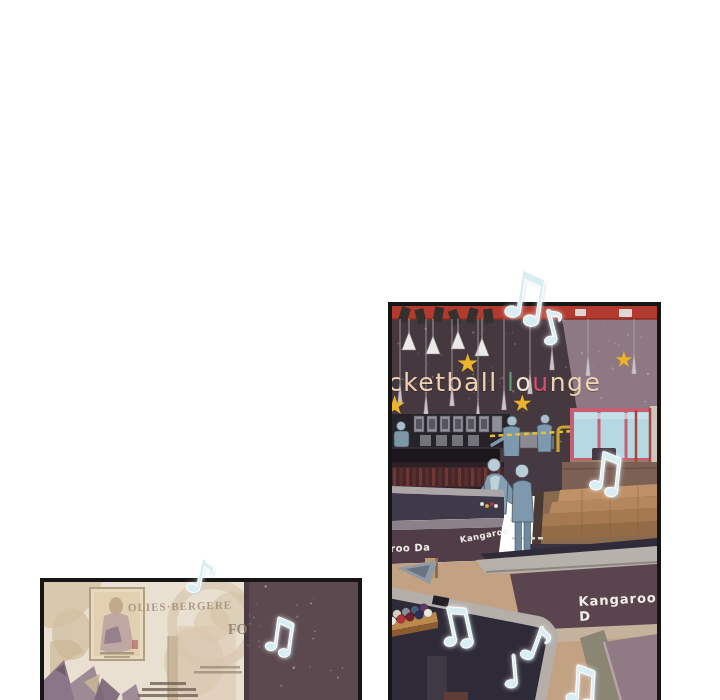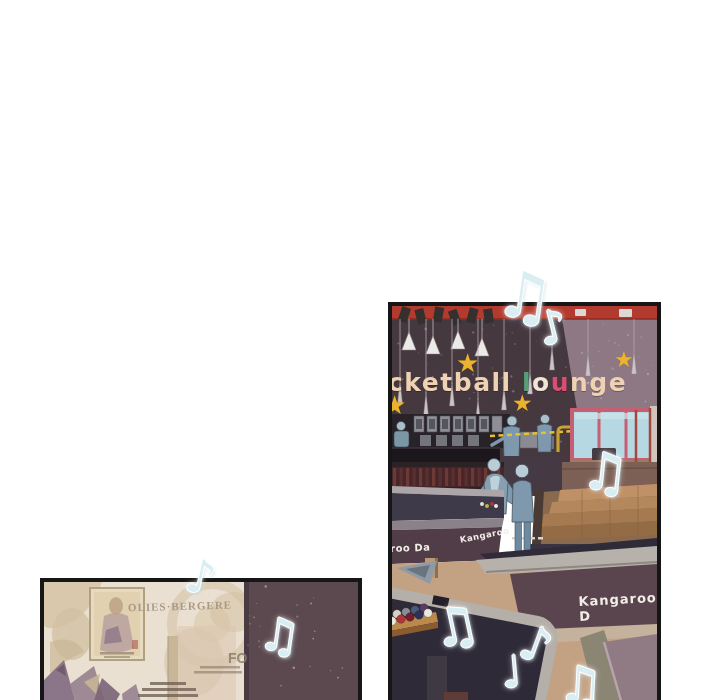--- a/index.html
+++ b/index.html
@@ -4,36 +4,36 @@
 <style>
   html,body{margin:0;padding:0;background:#ffffff;}
   #stage{position:relative;width:720px;height:700px;background:#ffffff;overflow:hidden;
          font-family:"DejaVu Sans",sans-serif;}
   .panel{position:absolute;box-sizing:border-box;border:4px solid #161616;overflow:hidden;background:#fff;z-index:1;}
   #panel-lounge{left:388px;top:302px;width:273px;height:412px;}
   #panel-posters{left:40px;top:578px;width:322px;height:136px;}
   .panel svg{position:absolute;left:0;top:0;display:block;}
   .star{position:absolute;color:#ecb32c;line-height:1;z-index:3;display:inline-block;
         text-shadow:0 0 1px rgba(120,80,10,.35);}
-  #lounge-sign{position:absolute;left:-4px;top:62px;z-index:3;font-weight:700;font-size:25px;
+  #lounge-sign{position:absolute;left:-4px;top:62px;z-index:3;font-weight:400;font-size:25px;
         letter-spacing:1.5px;white-space:pre;font-family:"DejaVu Sans",sans-serif;
         text-shadow:0 1px 0 rgba(0,0,0,.25);}
   .tbl-label{position:absolute;color:#f1ede7;font-weight:700;z-index:3;letter-spacing:.5px;
         display:inline-block;transform-origin:left top;}
   #tbl-left{left:-2px;top:237px;font-size:10px;transform:rotate(-2deg);}
   #tbl-mid{left:67px;top:229px;font-size:8.5px;transform:rotate(-11deg);}
   #tbl-front{left:186px;top:288px;font-size:13px;letter-spacing:1px;transform:rotate(-3deg);}
   .note{position:absolute;z-index:6;color:#d9eef3;line-height:1;display:inline-block;
         font-family:"DejaVu Sans",sans-serif;
         text-shadow:1px 0 0 #fff,-1px 0 0 #fff,0 1px 0 #fff,0 -1px 0 #fff,
                     0 0 3px #ffffff,0 0 6px rgba(255,255,255,.95),2px 2px 3px rgba(140,180,195,.45);}
   #poster-title{position:absolute;left:84px;top:18px;z-index:3;font-family:"Liberation Serif",serif;
         font-weight:700;font-size:11px;letter-spacing:1px;color:#a69480;opacity:.92;
         transform:rotate(-1.5deg);}
-  #poster-fo{position:absolute;left:184px;top:68px;z-index:3;font-family:Liberation Sans, sans-serif;
+  #poster-fo{position:absolute;left:184px;top:40px;z-index:3;font-family:Liberation Serif, serif;
         font-weight:700;font-size:14px;color:#8d7d6c;opacity:.85;}
 </style>
 </head>
 <body>
 
 <div id="stage">
 
   <div class="panel" id="panel-lounge">
     <svg width="265" height="410" viewBox="0 0 265 410">
 

